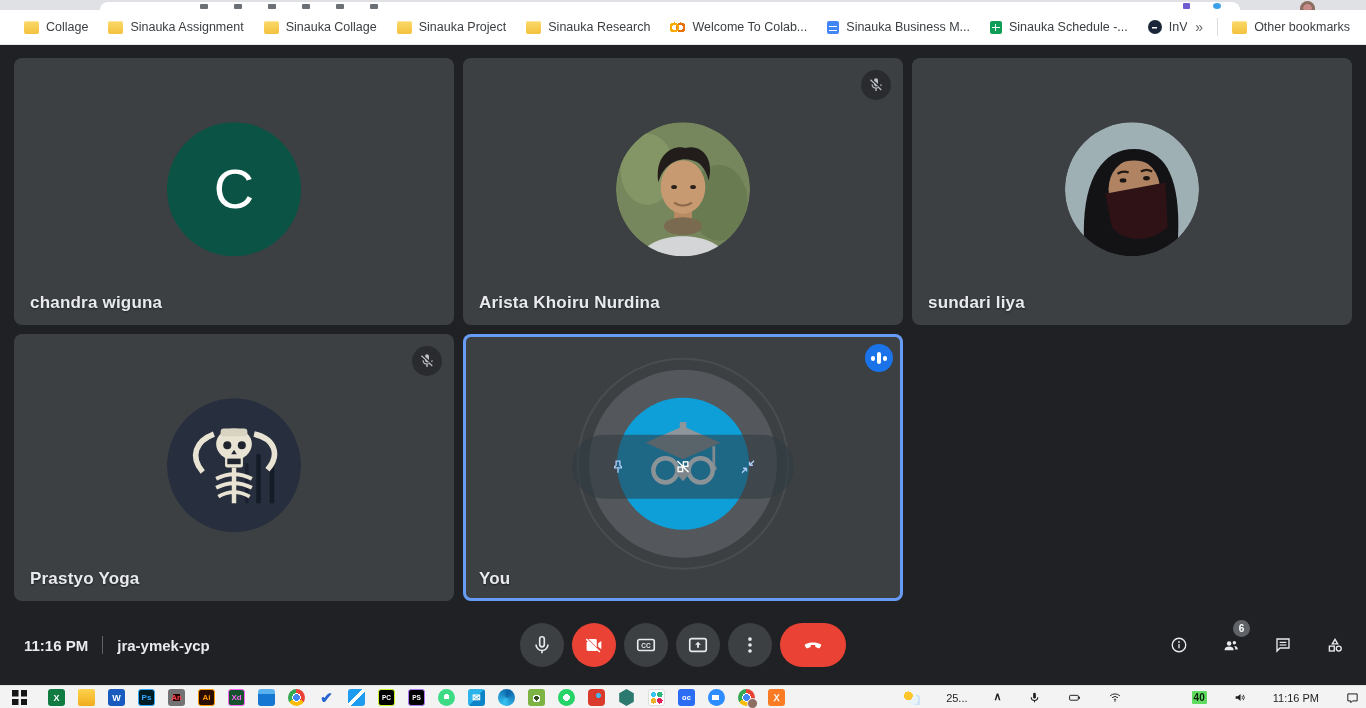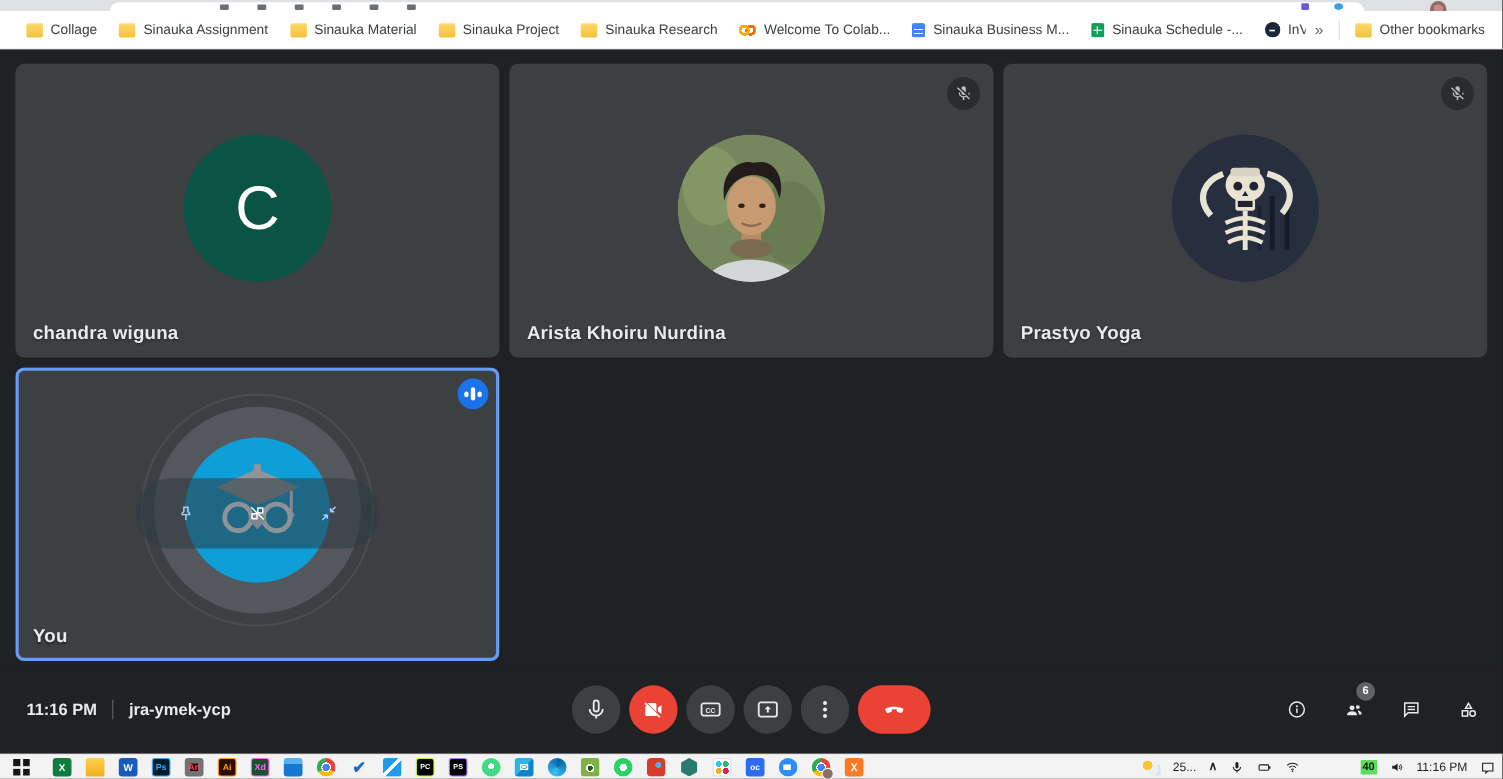--- a/index.html
+++ b/index.html
@@ -128,21 +128,21 @@
   .tb-red{border-radius:4px;background:radial-gradient(circle at 62% 38%,#4ab3e8 0 18%,transparent 18%),#d93a2b;}
   .tb-hex{background:#2c7a6f;clip-path:polygon(50% 0,93% 25%,93% 75%,50% 100%,7% 75%,7% 25%);}
   .tb-slack{background:#fff;border:1px solid #ddd;background-image:
     radial-gradient(circle at 30% 30%,#36c5f0 0 18%,transparent 18%),
     radial-gradient(circle at 72% 30%,#2eb67d 0 18%,transparent 18%),
     radial-gradient(circle at 30% 72%,#ecb22e 0 18%,transparent 18%),
     radial-gradient(circle at 72% 72%,#e01e5a 0 18%,transparent 18%);}
   .tb-oc{background:#2b6cf5;color:#fff;font-size:7.5px;}
   .tb-zoom{border-radius:50%;background:linear-gradient(#fff,#fff) 4px 6px/7px 5px no-repeat,#2d8cff;}
   .tb-xampp{background:#fb7a24;color:#fff;font-size:9px;}
-  .tray{display:flex;align-items:center;gap:11px;flex:none;margin-left:auto;color:#1f1f1f;}
+  .tray{display:flex;align-items:center;gap:26px;flex:none;margin-left:auto;color:#1f1f1f;}
   .tray-weather{width:18px;height:14px;background:
     radial-gradient(circle at 35% 35%,#ffc62b 0 30%,transparent 30%),
     radial-gradient(circle at 62% 62%,#e8f2fb 0 36%,transparent 36%),
     radial-gradient(circle at 82% 66%,#cfe4f5 0 30%,transparent 30%);}
   .tray-txt{font-size:11px;}
   .tray-chevron{font-size:11px;font-weight:700;transform:translateY(-1px);}
   .tray-batt40{background:#5fdc60;color:#0c200c;font-size:10px;font-weight:700;padding:1px 2px;border-radius:1px;margin-left:44px;}
   .tray-time{font-size:11px;}
   .tray-item{display:flex;align-items:center;justify-content:center;cursor:pointer;}
 </style>
@@ -174,21 +174,21 @@
           <span class="bm-label">Collage</span>
         </button>
 
         <button class="bm-item">
           <span class="bm-icon folder"></span>
           <span class="bm-label">Sinauka Assignment</span>
         </button>
 
         <button class="bm-item">
           <span class="bm-icon folder"></span>
-          <span class="bm-label">Sinauka Material</span>
+          <span class="bm-label">Sinauka Collage</span>
         </button>
 
         <button class="bm-item">
           <span class="bm-icon folder"></span>
           <span class="bm-label">Sinauka Project</span>
         </button>
 
         <button class="bm-item">
           <span class="bm-icon folder"></span>
           <span class="bm-label">Sinauka Research</span>
@@ -250,20 +250,36 @@
         </svg>
       </div>
       <span class="tile-name">Arista Khoiru Nurdina</span>
       <div class="mic-off-badge">
         <svg viewBox="0 0 24 24" width="16" height="16">
             <path fill="#bdc1c6" d="M15 10.6V5a3 3 0 0 0-6 0v.2l6 5.4zM18.7 11c0 .7-.1 1.3-.3 1.9l1.3 1.2c.4-1 .7-2 .7-3.1h-1.7zM4.3 3.4 3 4.7l6 5.5v.8a3 3 0 0 0 4.7 2.5l1.5 1.4c-.9.6-2 .9-3.2.9a5 5 0 0 1-5-5H5.3a6.7 6.7 0 0 0 5.7 6.6V21h2v-3.6c.9-.1 1.7-.4 2.4-.8l3.9 3.6 1.3-1.3L4.3 3.4z"></path>
           </svg>
       </div>
     </div>
 
+    <div class="tile">
+      <div class="avatar-wrap">
+        <svg viewBox="0 0 120 120" width="134" height="134">
+          <circle cx="60" cy="60" r="60" fill="#9fb0b4"></circle>
+          <path d="M18 120 C12 58 30 24 62 24 C94 24 106 58 100 120 Z" fill="#131316"></path>
+          <ellipse cx="62" cy="60" rx="23" ry="27" fill="#b08363"></ellipse>
+          <path d="M38 46 C48 30 78 30 86 48 L86 36 C76 22 50 22 38 34 Z" fill="#131316"></path>
+          <ellipse cx="52" cy="52" rx="3" ry="2" fill="#1c1410"></ellipse>
+          <ellipse cx="73" cy="50" rx="3" ry="2" fill="#1c1410"></ellipse>
+          <path d="M47 46 Q52 43 57 45" stroke="#241a12" stroke-width="2" fill="none"></path>
+          <path d="M68 44 Q73 41 78 44" stroke="#241a12" stroke-width="2" fill="none"></path>
+          <path d="M36 64 L90 54 L92 94 C76 108 54 108 42 94 Z" fill="#2e1216"></path>
+        </svg>
+      </div>
+      <span class="tile-name">sundari liya</span>
+    </div>
 
     <div class="tile">
       <div class="avatar-wrap">
         <svg viewBox="0 0 120 120" width="134" height="134">
           <circle cx="60" cy="60" r="60" fill="#272e3d"></circle>
           <rect x="80" y="50" width="4" height="44" fill="#161b28"></rect>
           <rect x="92" y="56" width="4" height="38" fill="#161b28"></rect>
           <rect x="70" y="58" width="3" height="36" fill="#1b2130"></rect>
           <path d="M32 66 C20 52 26 38 42 32" stroke="#e8e3d2" stroke-width="5" fill="none"></path>
           <path d="M90 64 C102 50 96 36 78 32" stroke="#e8e3d2" stroke-width="5" fill="none"></path>

